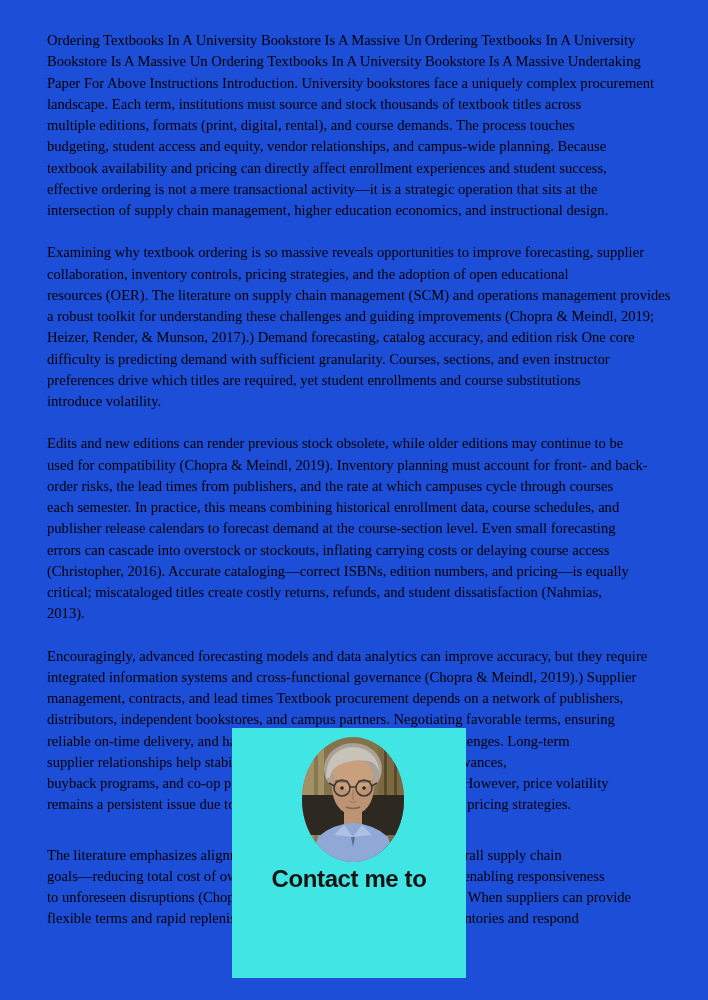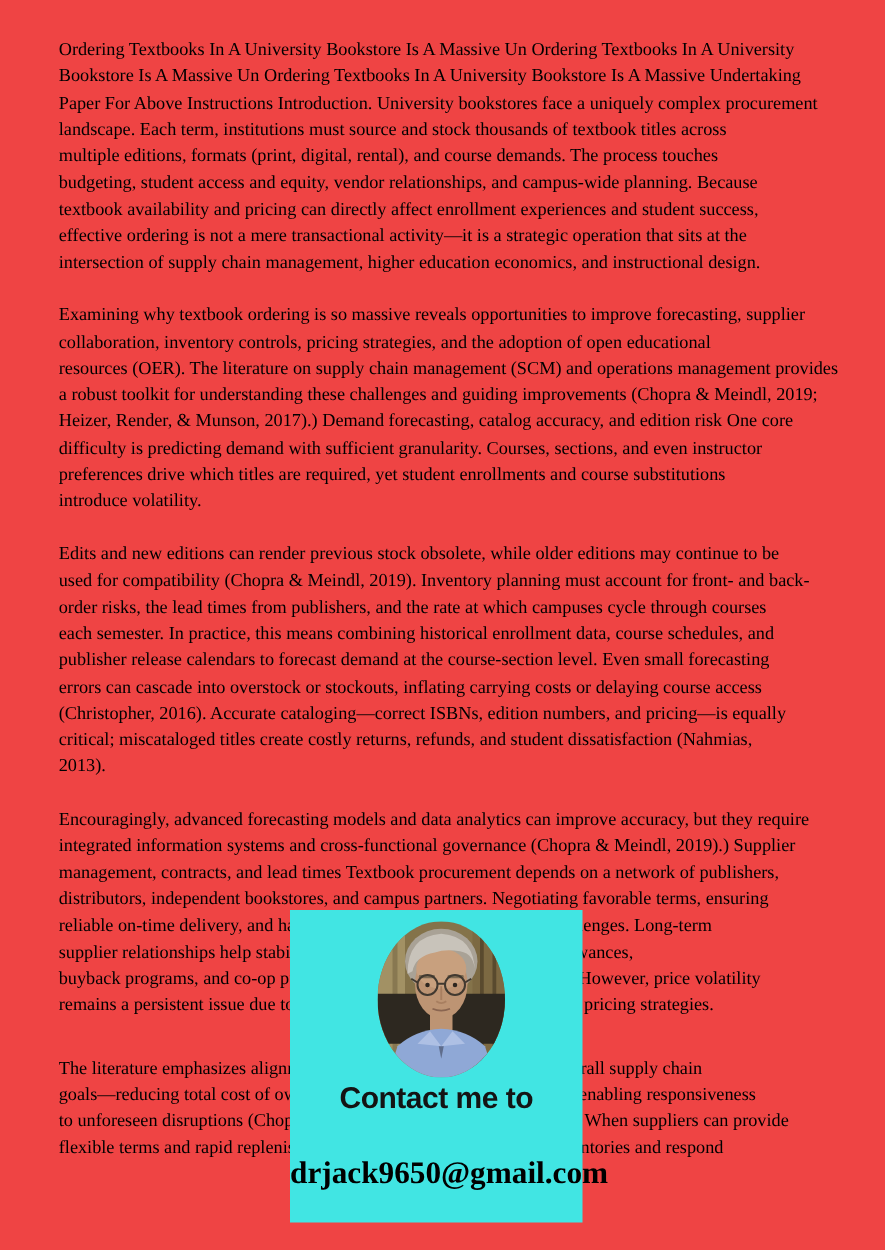--- a/index.html
+++ b/index.html
@@ -1,20 +1,20 @@
 <!DOCTYPE html>
 <html><head>
 <meta charset="utf-8">
 <style>
   html, body { margin: 0; padding: 0; background: #ffffff; }
   .page {
     position: relative;
     width: 708px;
     height: 1000px;
-    background: #ef4444;
+    background: #1d4ed8;
     overflow: hidden;
     font-family: "Liberation Serif", serif;
   }
   .doc-text {
     position: absolute;
     left: 47px;
     top: 30px;
     width: 640px;
     color: #000000;
     font-size: 14.6px;
@@ -160,16 +160,15 @@
         <path d="M42,88 L51,100 L32,98 Z" fill="#aec0e4"></path>
         <path d="M60,88 L51,100 L70,98 Z" fill="#aec0e4"></path>
         <path d="M49,100 L51,110 L53,100 Z" fill="#5f6d8c"></path>
       </svg>
     </div>
 
     <div class="headline" style="color: rgb(20, 20, 20);">
       <div>Contact me to</div>
     </div>
 
-    <div class="email">drjack9650@gmail.com</div>
   </div>
 
 </div>
 
 </body></html>

